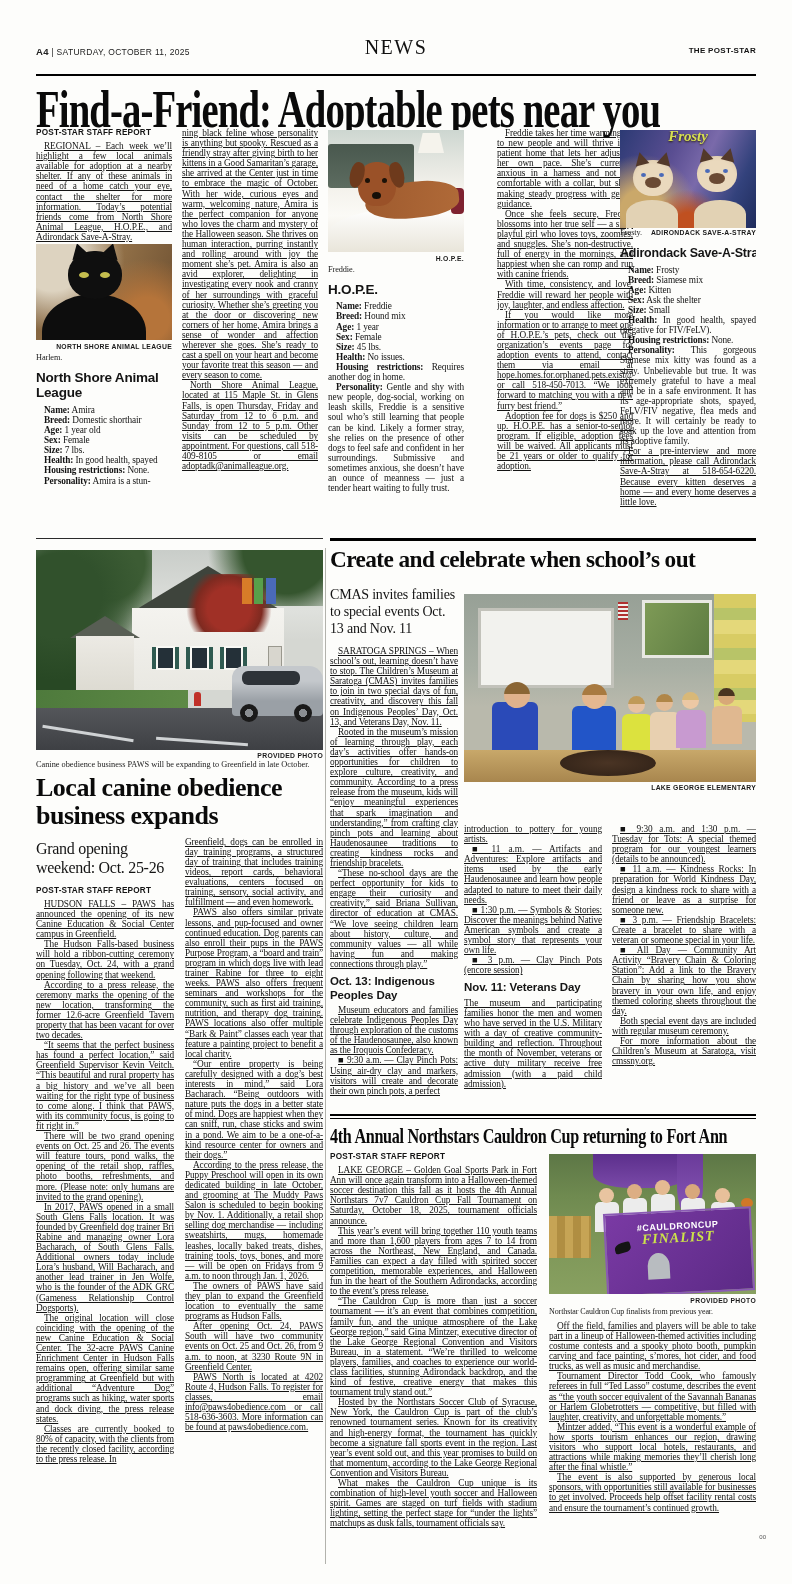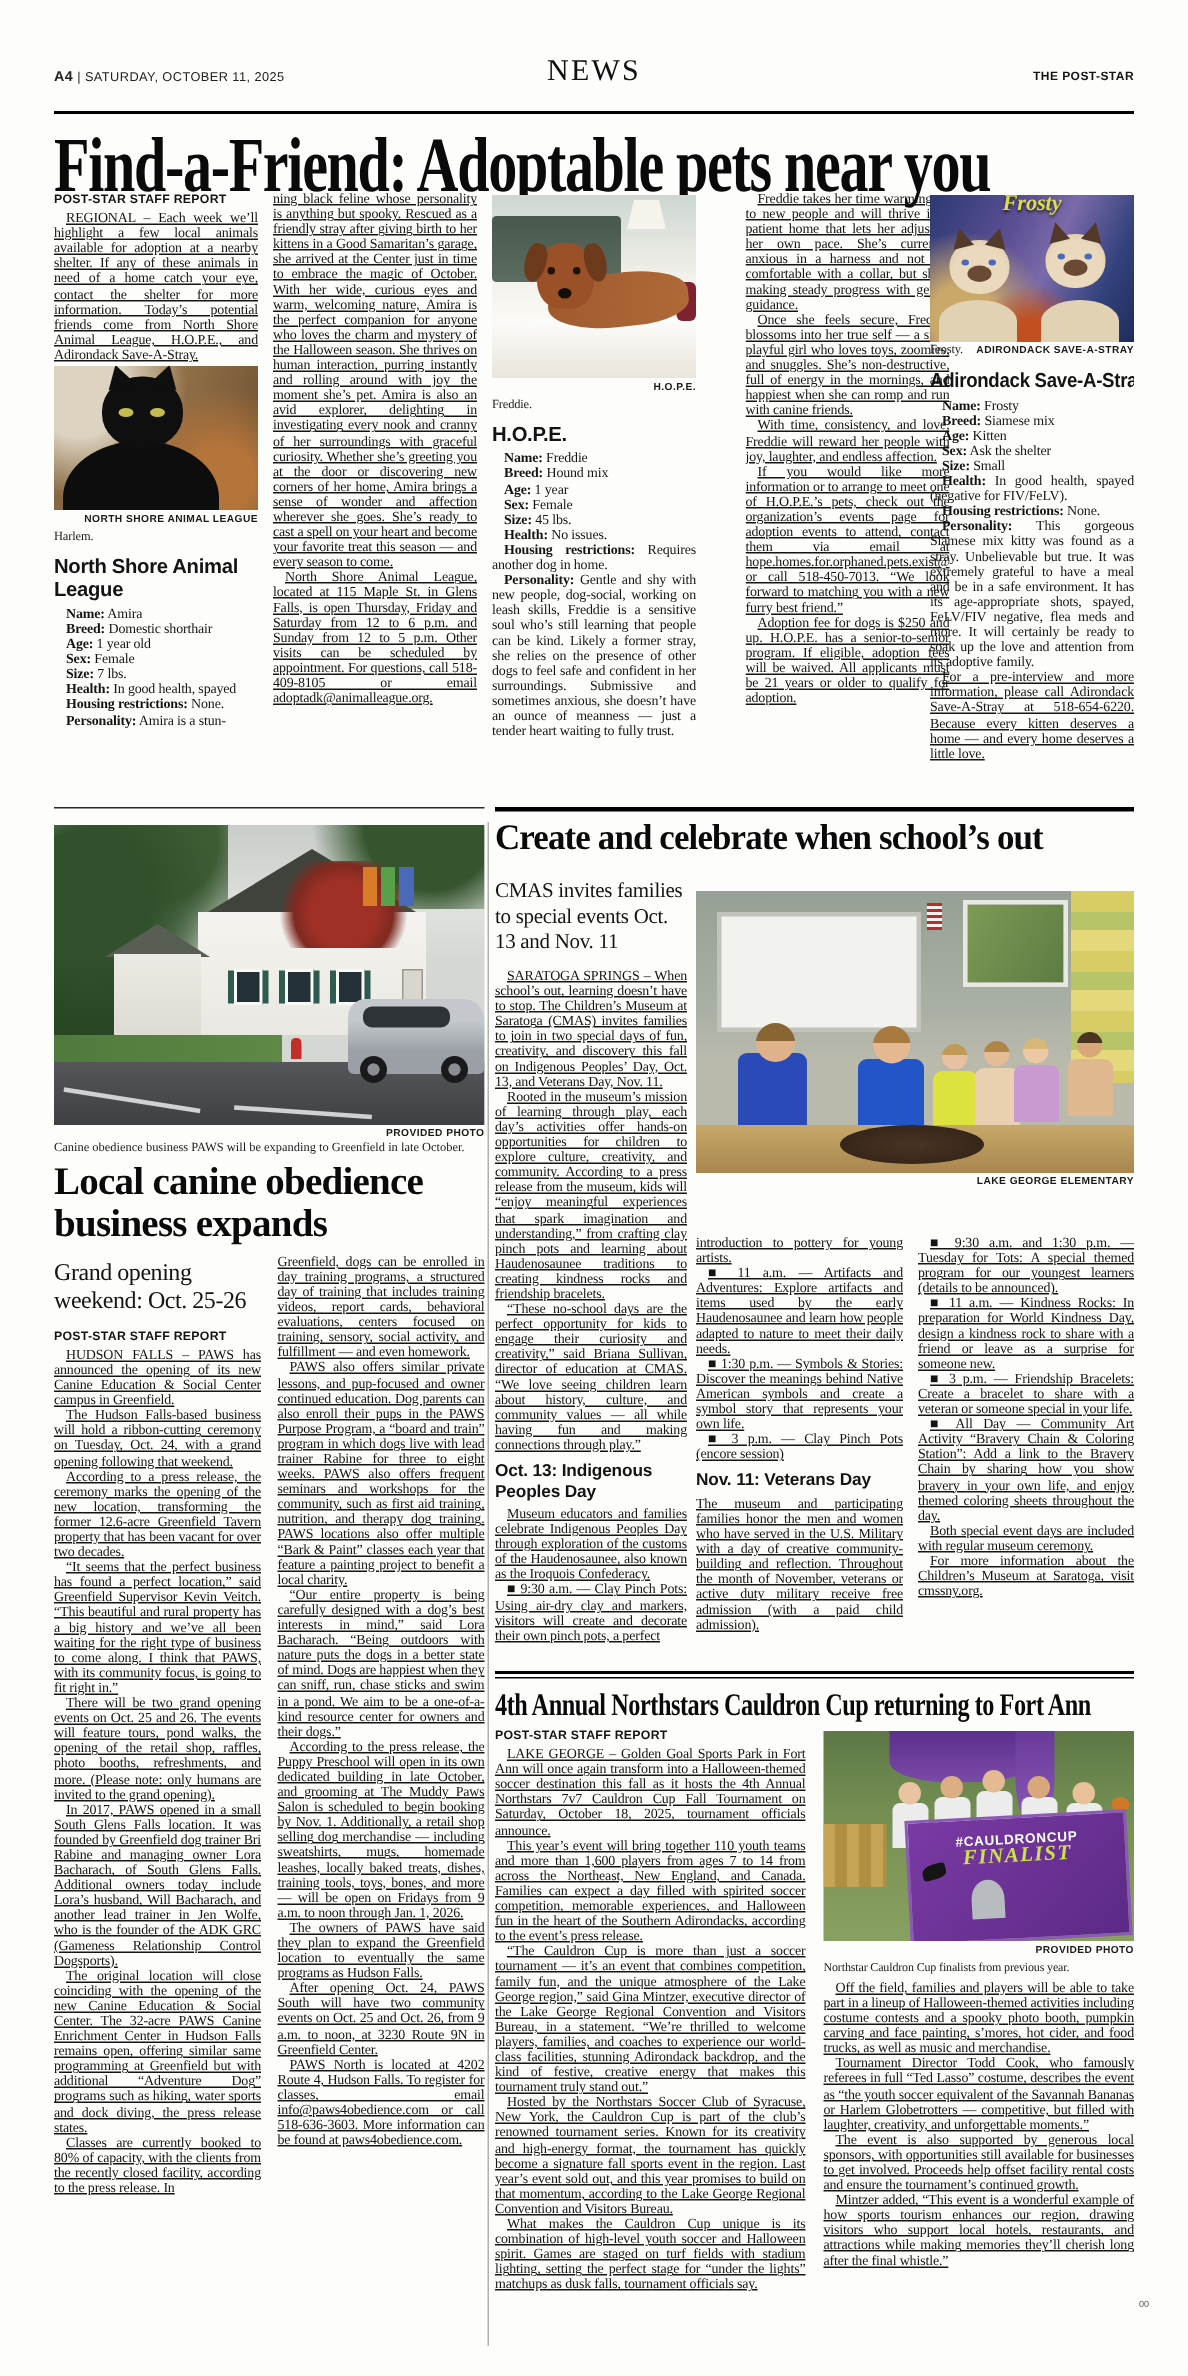--- a/index.html
+++ b/index.html
@@ -490,22 +490,22 @@
             <div class="cc-t2">FINALIST</div>
             <div class="cc-tomb"></div>
             <div class="cc-witch"></div>
           </div>
         </div>
         <div class="credit">PROVIDED PHOTO</div>
         <div class="caption" style="font-size:8px;letter-spacing:-0.1px;">Northstar Cauldron Cup finalists from previous year.</div>
         <div>
             <p class="para">Off the field, families and players will be able to take part in a lineup of Halloween-themed activities including costume contests and a spooky photo booth, pumpkin carving and face painting, s’mores, hot cider, and food trucks, as well as music and merchandise.</p>
             <p class="para">Tournament Director Todd Cook, who famously referees in full “Ted Lasso” costume, describes the event as “the youth soccer equivalent of the Savannah Bananas or Harlem Globetrotters — competitive, but filled with laughter, creativity, and unforgettable moments.”</p>
+            <p class="para">Mintzer added, “This event is a wonderful example of how sports tourism enhances our region, drawing visitors who support local hotels, restaurants, and attractions while making memories they’ll cherish long after the final whistle.”</p>
             <p class="para">The event is also supported by generous local sponsors, with opportunities still available for businesses to get involved. Proceeds help offset facility rental costs and ensure the tournament’s continued growth.</p>
-            <p class="para">Mintzer added, “This event is a wonderful example of how sports tourism enhances our region, drawing visitors who support local hotels, restaurants, and attractions while making memories they’ll cherish long after the final whistle.”</p>
           </div>
       </div>
     </div>
   </section>
 
   <div class="artifact">00</div>
 
 </div>
 
 </body></html>

